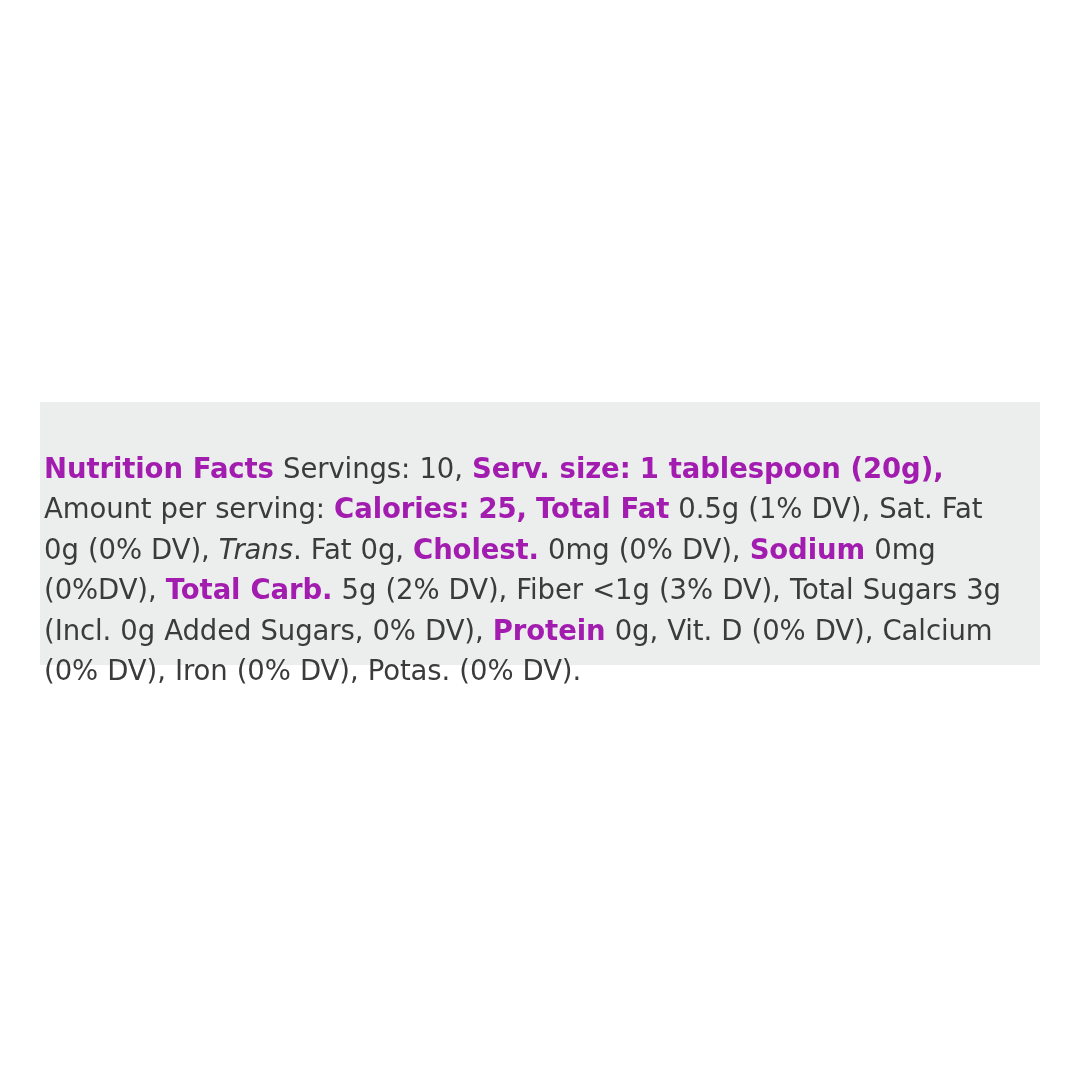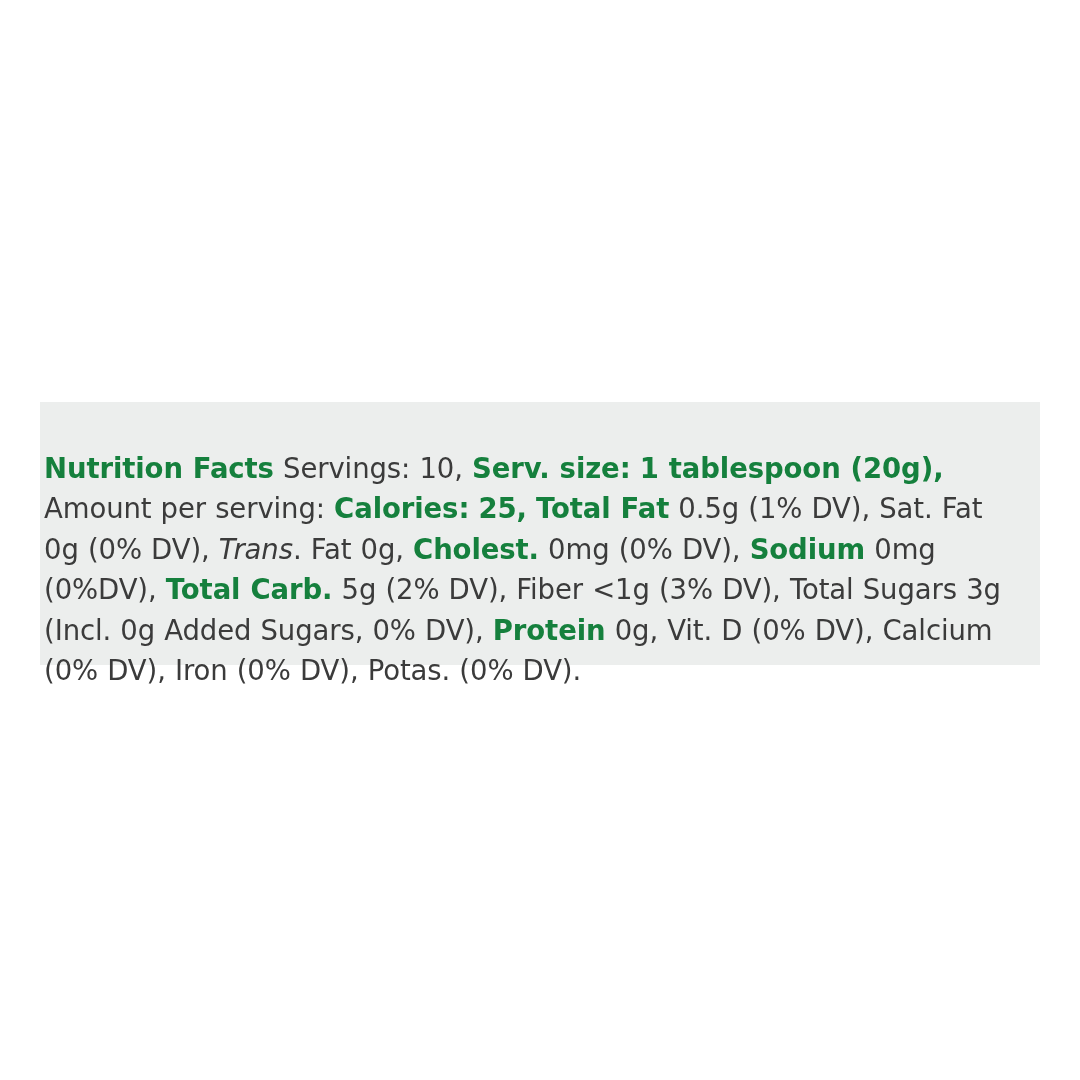--- a/index.html
+++ b/index.html
@@ -31,21 +31,21 @@
     font-family: "DejaVu Sans", sans-serif;
     font-size: 27.5px;
     line-height: 40.5px;
     color: #3b3b3b;
     letter-spacing: -0.1px;
     word-spacing: 0.5px;
     text-align: left;
   }
   .nf-text b {
     font-weight: 700;
-    color: #15803d;
+    color: #a21caf;
   }
   .nf-text i {
     font-style: italic;
   }
   .nf-text .nowrap {
     white-space: nowrap;
   }
 </style>
 </head>
 <body>

